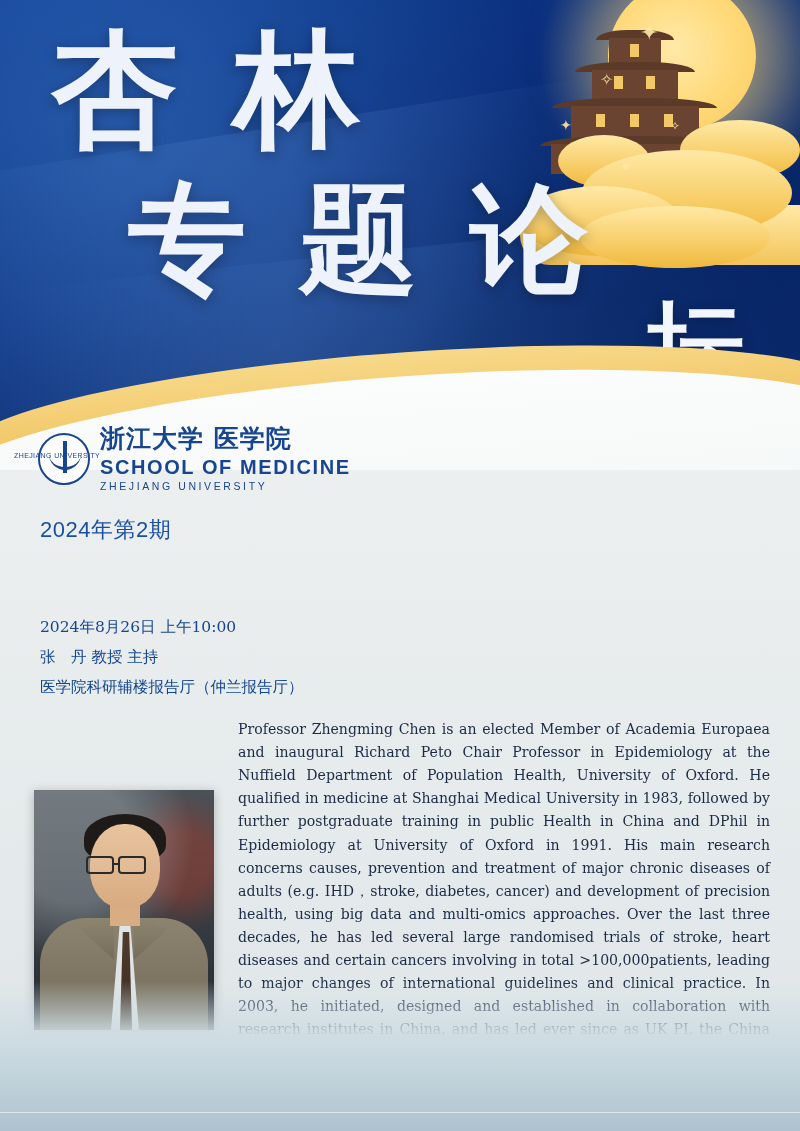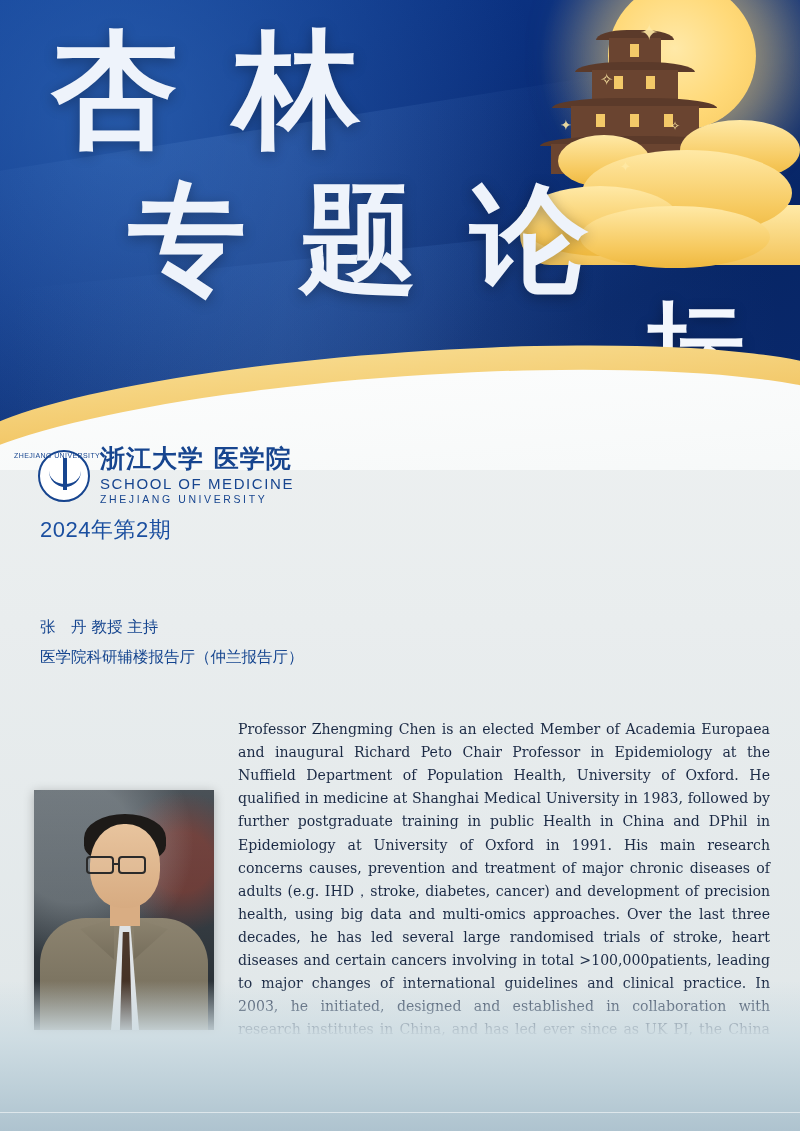--- a/index.html
+++ b/index.html
@@ -148,21 +148,20 @@
   .calli-2 { left: 128px; top: 180px; font-size: 118px; }
   .calli-3 { left: 648px; top: 298px; font-size: 96px;  color: #f3f7fd; }
 
   
   .logo-row {
     position: absolute;
     left: 38px; top: 425px;
     display: flex;
     align-items: center;
     gap: 10px;
-    margin-top: 20px;
   }
   .logo-mark {
     width: 52px; height: 52px;
     border-radius: 50%;
     border: 2px solid #17458f;
     position: relative;
     background: #ffffff;
   }
   .logo-mark::before {
     content: "";
@@ -177,21 +176,21 @@
     width: 4px; height: 32px;
     background: #17458f;
   }
   .logo-text { display: flex; flex-direction: column; }
   .logo-cn {
     font-family: "DejaVu Serif", "Liberation Serif", serif;
     font-size: 25px; font-weight: bold; color: #17458f;
     letter-spacing: 1px; line-height: 1.1;
   }
   .logo-en1 {
-    font-size: 15px; font-weight: normal; color: #17458f;
+    font-size: 20px; font-weight: bold; color: #17458f;
     letter-spacing: 1.6px; line-height: 1.25; margin-top: 2px;
   }
   .logo-en2 {
     font-size: 10.5px; color: #17458f;
     letter-spacing: 2.6px; line-height: 1.25;
   }
   .logo-sub-cn {
     position: absolute; left: 14px; top: 452px;
     font-size: 7px; color: #17458f; letter-spacing: .4px;
   }
@@ -383,20 +382,21 @@
       <div class="logo-cn">浙江大学 医学院</div>
       <div class="logo-en1">SCHOOL OF MEDICINE</div>
       <div class="logo-en2">ZHEJIANG UNIVERSITY</div>
     </div>
   </div>
   <div class="logo-sub-cn">ZHEJIANG UNIVERSITY</div>
 
   <div class="issue">2024年第2期</div>
 
   <div class="meta">
+    <div>2024年8月26日 上午10:00</div>
     <div>张　丹 教授 主持</div>
     <div>医学院科研辅楼报告厅（仲兰报告厅）</div>
   </div>
 
   <div class="photo">
     <div class="ph-bgblur"></div>
     <div class="ph-body"></div>
     <div class="ph-shirt"></div>
     <div class="ph-collar-l"></div>
     <div class="ph-collar-r"></div>

